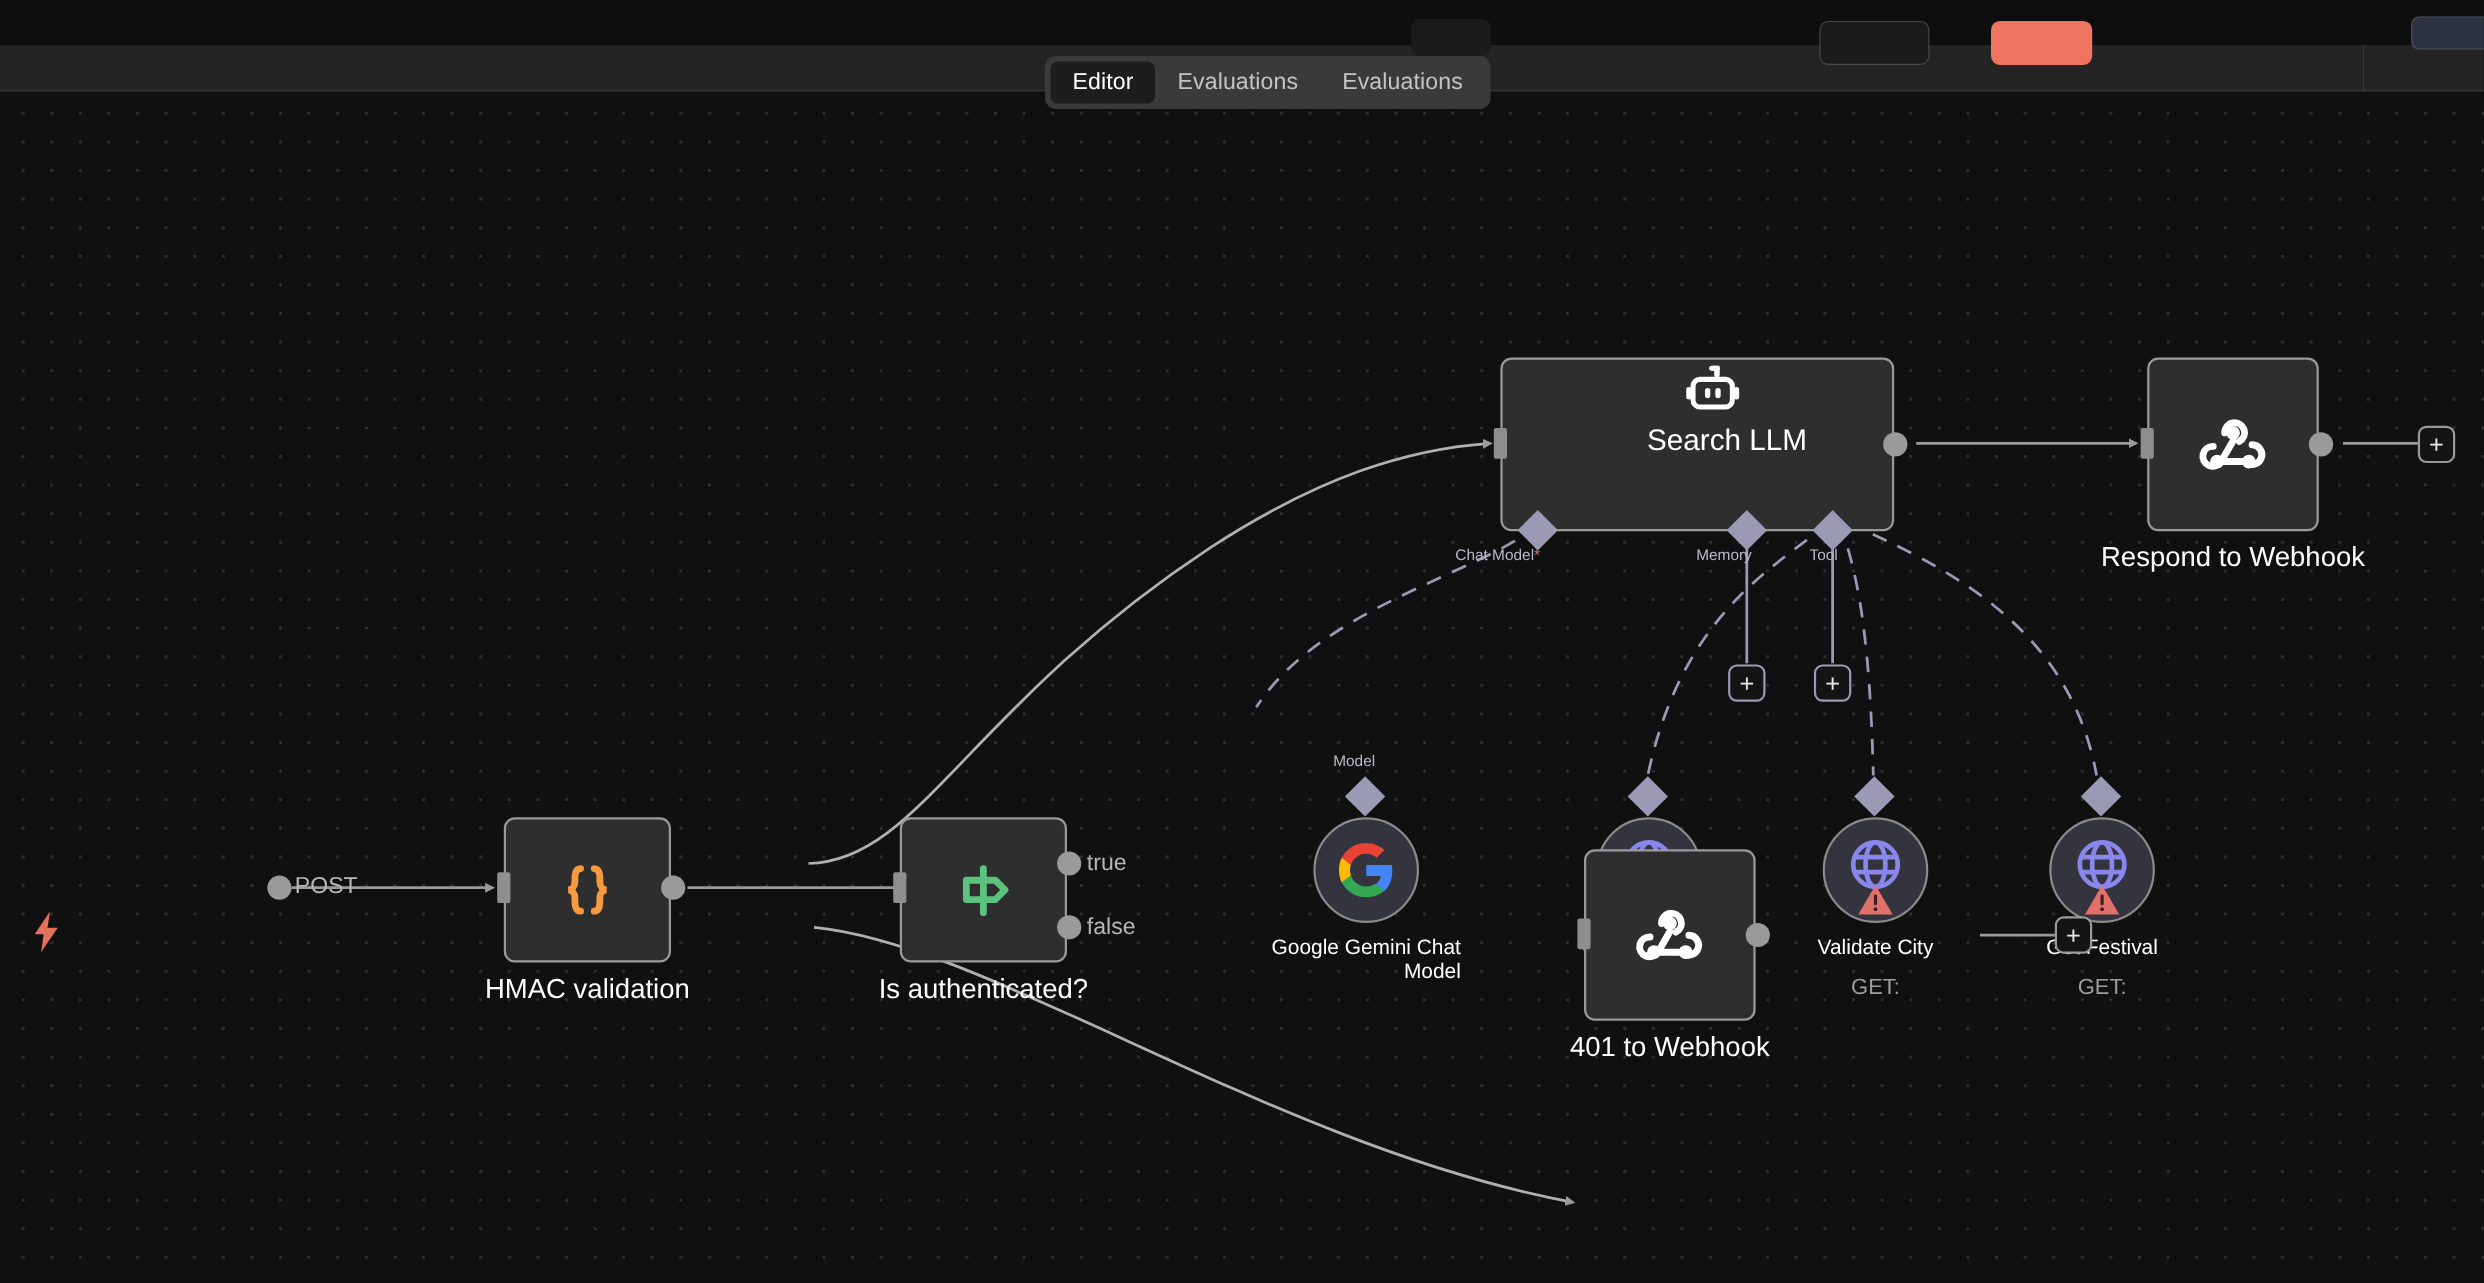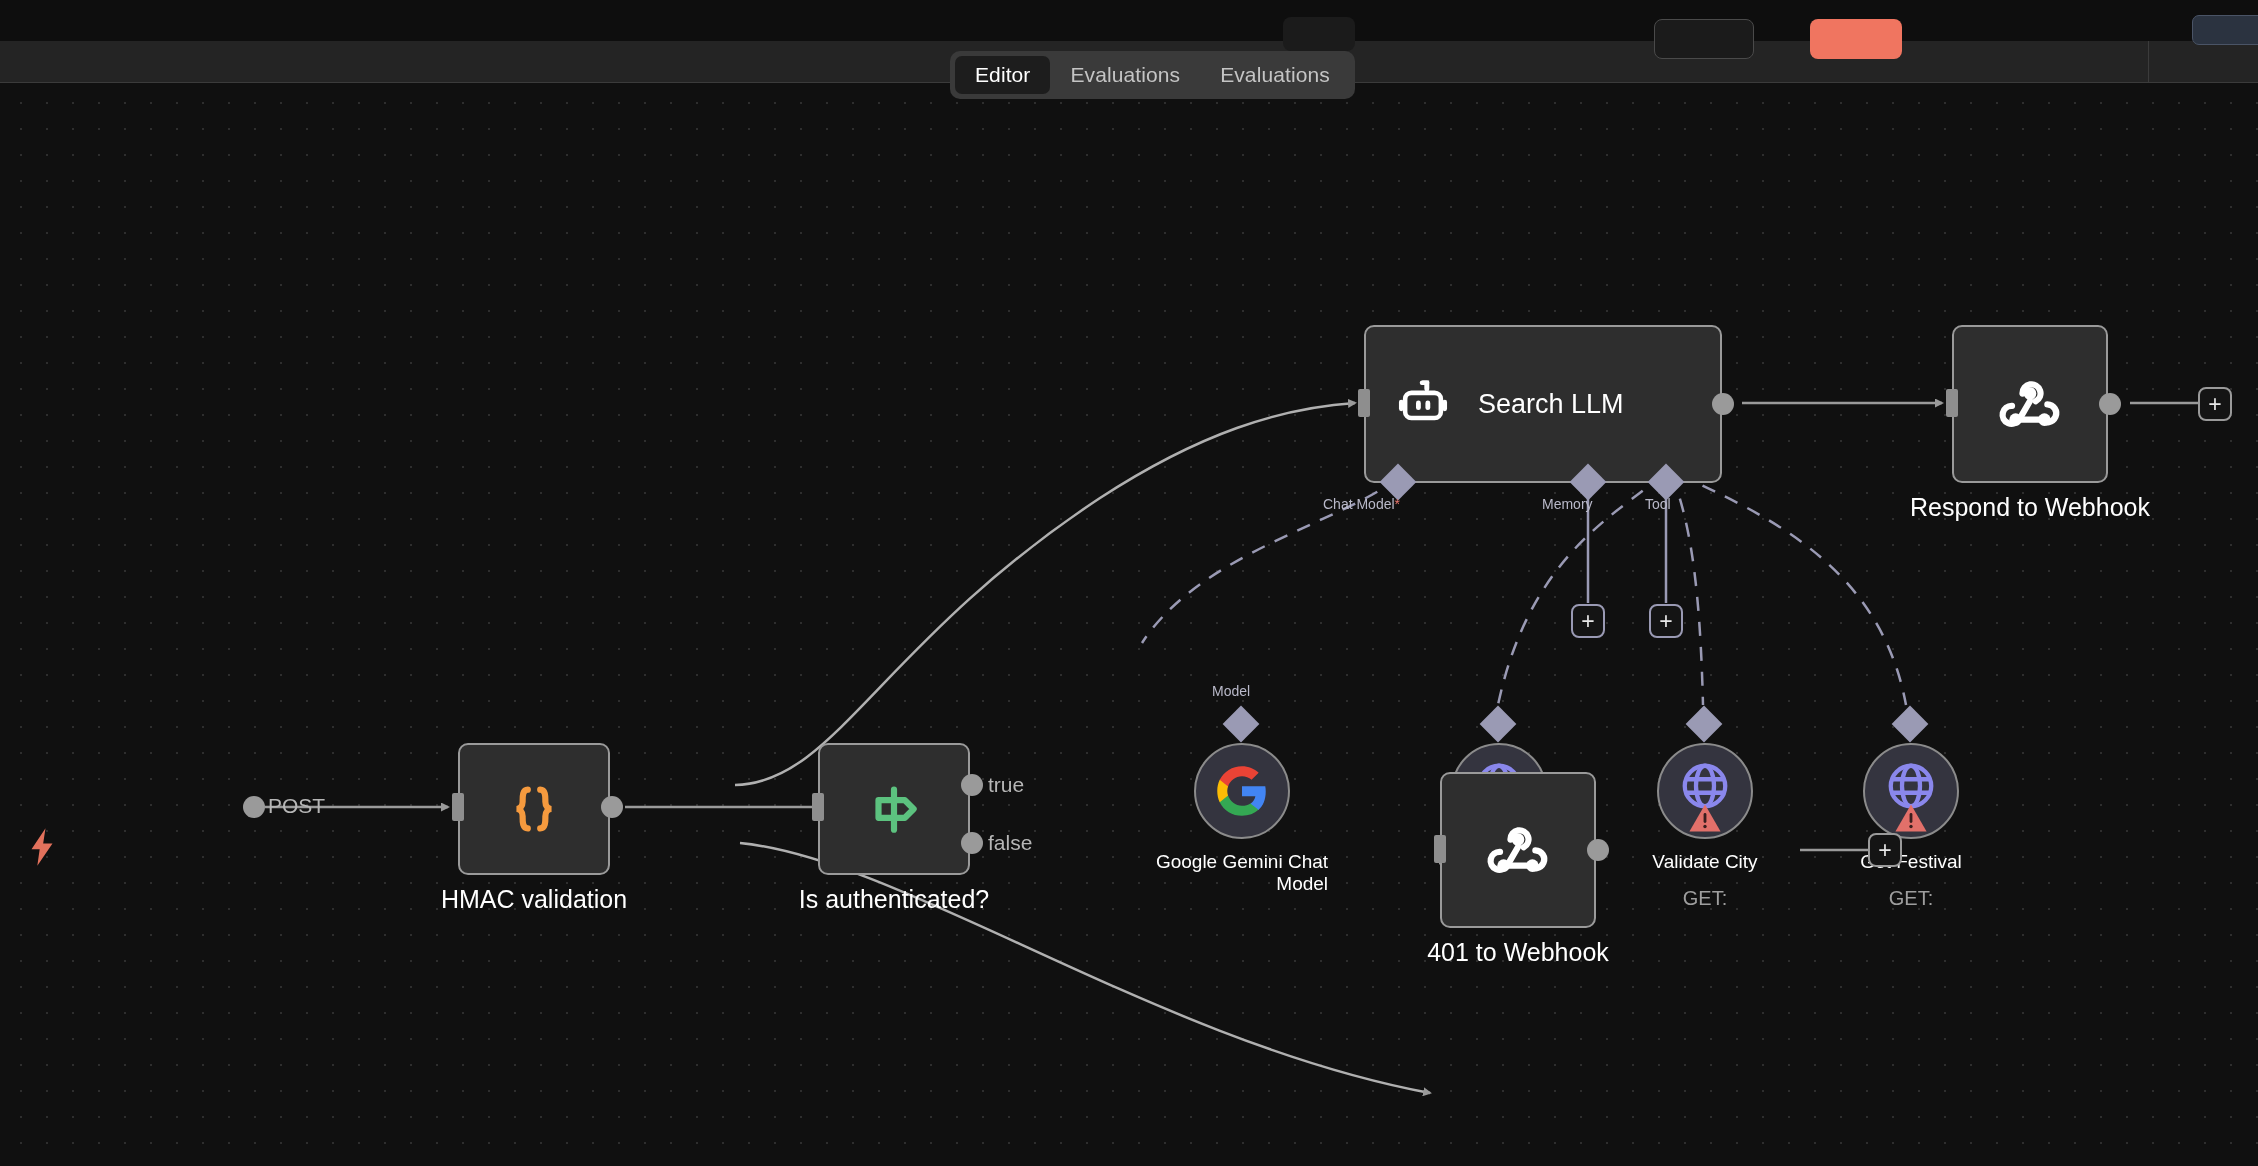--- a/index.html
+++ b/index.html
@@ -71,21 +71,21 @@
   
   .node {
     position: absolute;
     background: #2e2e2e;
     border: 2px solid #9a9a9a;
     border-radius: 10px;
     display: flex; align-items: center; justify-content: center;
     z-index: 10;
   }
   .node.trigger { border-radius: 48px 10px 10px 48px; }
-  .node.wide { justify-content: flex-start; padding-left: 28px; }
+  .node.wide { justify-content: flex-start; padding-left: 28px; flex-direction: column; }
   .node-title {
     position: absolute; top: calc(100% + 12px); left: 50%;
     transform: translateX(-50%);
     color: #fff; font-size: 25px; text-align: center;
     white-space: nowrap; line-height: 1.18;
   }
   .node-label-inline {
     color: #fff; font-size: 27px; margin-left: 26px; white-space: nowrap;
   }
 

